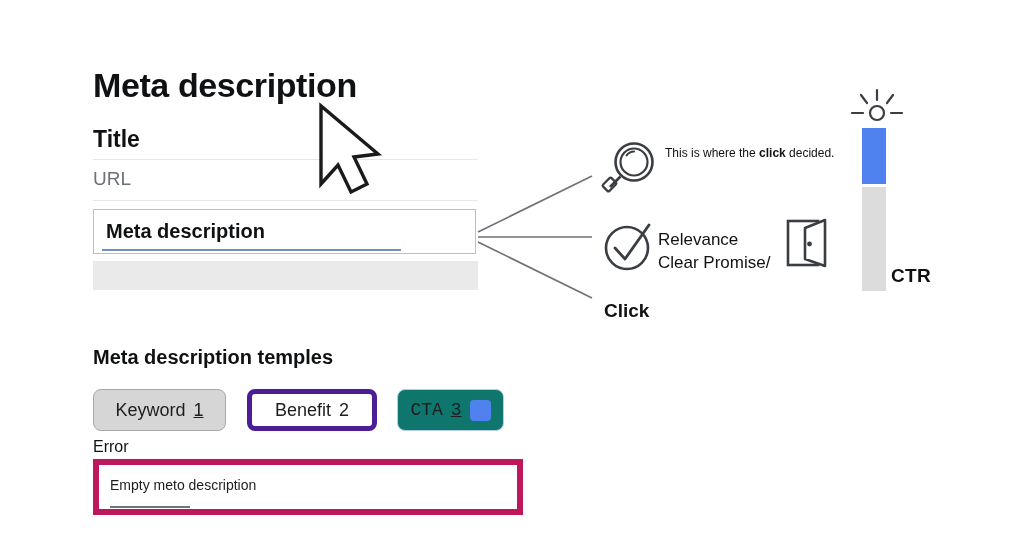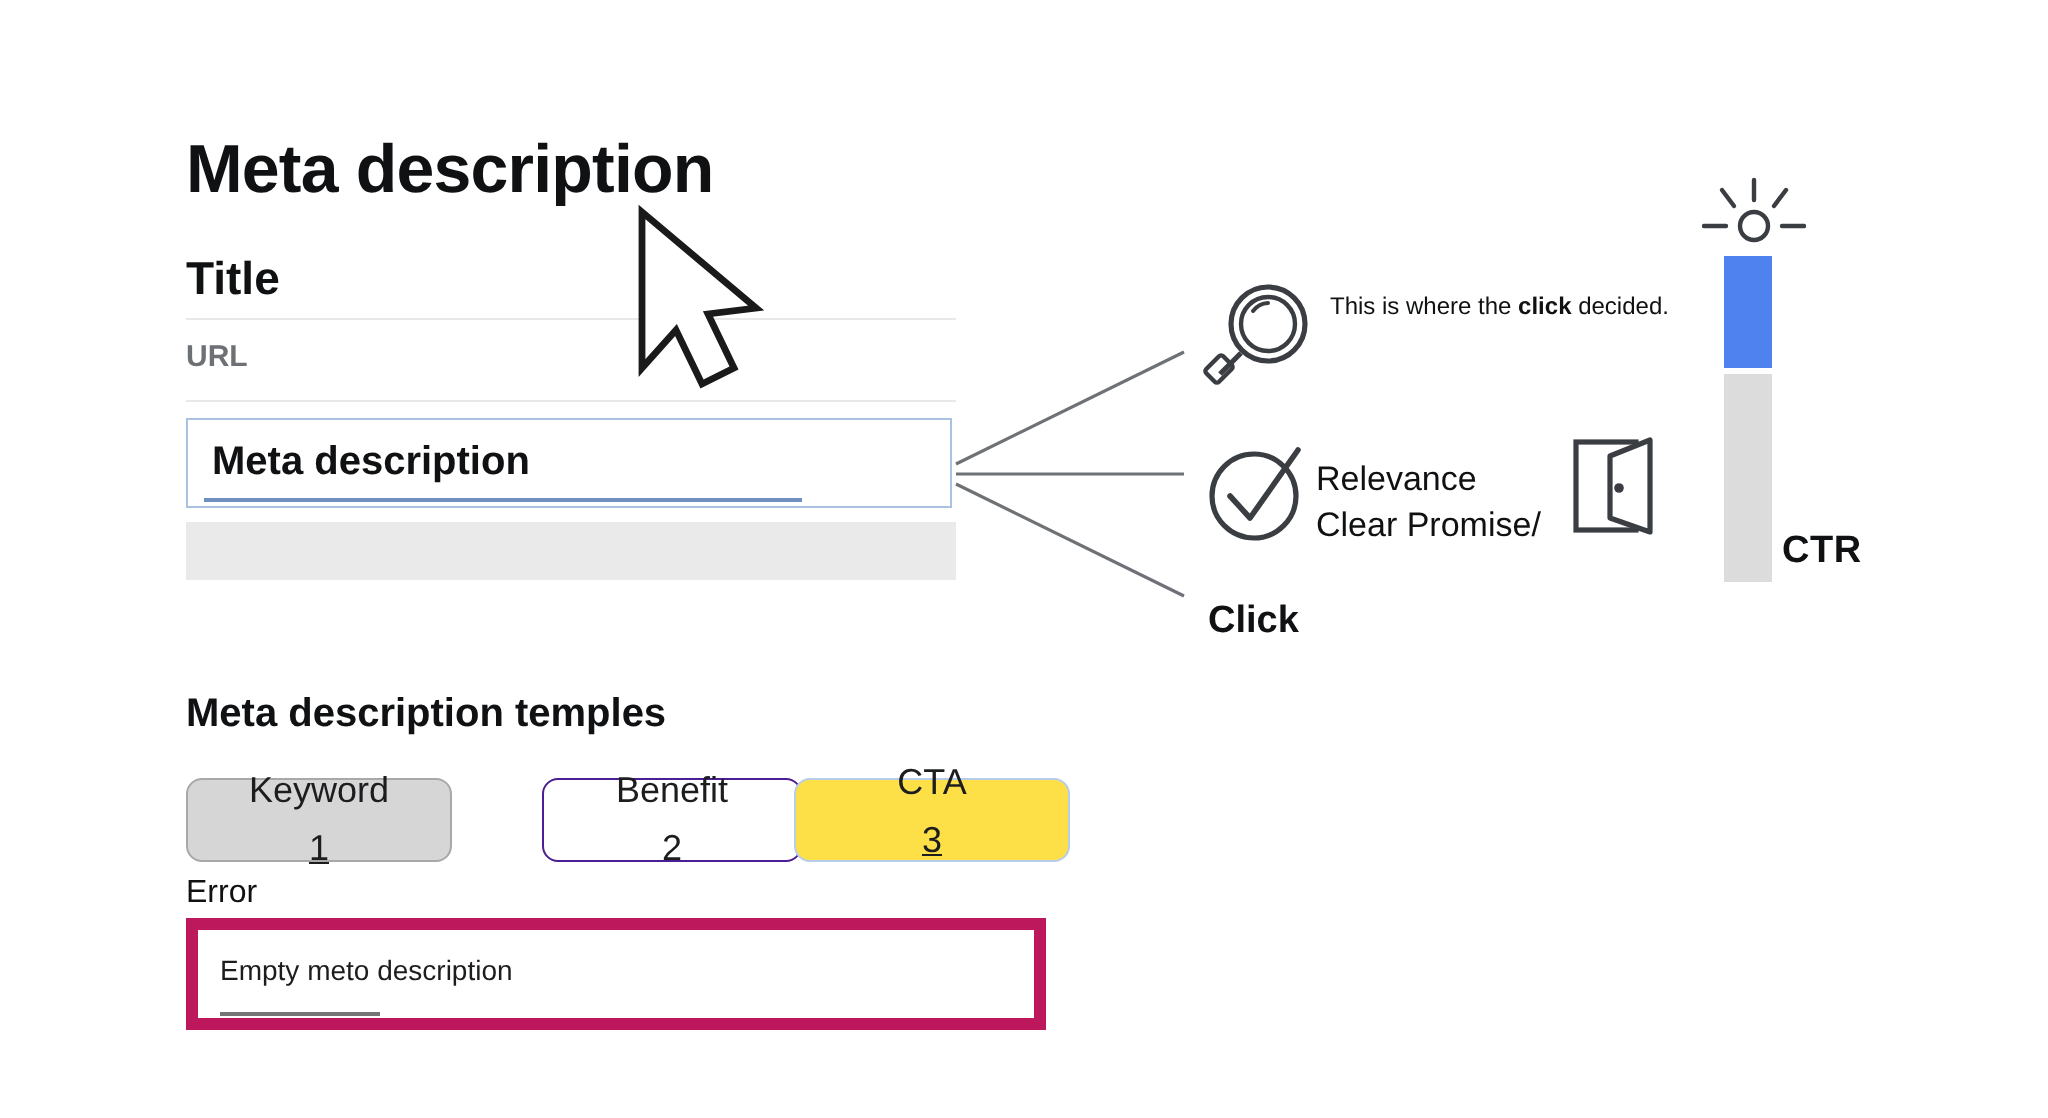--- a/index.html
+++ b/index.html
@@ -42,22 +42,22 @@
   #title-rule {
     left: 93px;
     top: 159px;
     width: 385px;
     height: 1px;
     background: #e6e8ea;
   }
   #url-label {
     left: 93px;
     top: 166px;
-    font-size: 15px;
-    font-weight: bold;
+    font-size: 19px;
+    font-weight: normal;
     color: #6d7176;
     line-height: 26px;
   }
   #url-rule {
     left: 93px;
     top: 200px;
     width: 385px;
     height: 1px;
     background: #e6e8ea;
   }
@@ -185,37 +185,36 @@
   .tpl-btn {
     height: 42px;
     border-radius: 8px;
     box-sizing: border-box;
     display: flex;
     align-items: center;
     justify-content: center;
     gap: 8px;
     font-size: 18px;
     color: #1c1d1f;
-    flex-direction: column;
   }
   #tpl-keyword {
     left: 93px; top: 389px; width: 133px;
     background: #d6d6d6;
     border: 1px solid #a8a8a8;
   }
   #tpl-benefit {
     left: 247px; top: 389px; width: 130px;
     background: #ffffff;
-    border: 1px solid #4c1d95;
-    margin-left: 24px;
+    border: 5px solid #4c1d95;
   }
   #tpl-cta {
-    left: 397px; top: 389px; width: 138px;
-    background: #fde047;
+    left: 397px; top: 389px; width: 107px;
+    background: #0f766e;
     border: 1px solid #b6cdea;
+    font-family: Liberation Mono, monospace;
   }
   .tpl-num { text-decoration: underline; }
   #cta-swatch {
     width: 21px;
     height: 21px;
     border-radius: 4px;
     background: #4f82ef;
   }
 
   #error-label {

